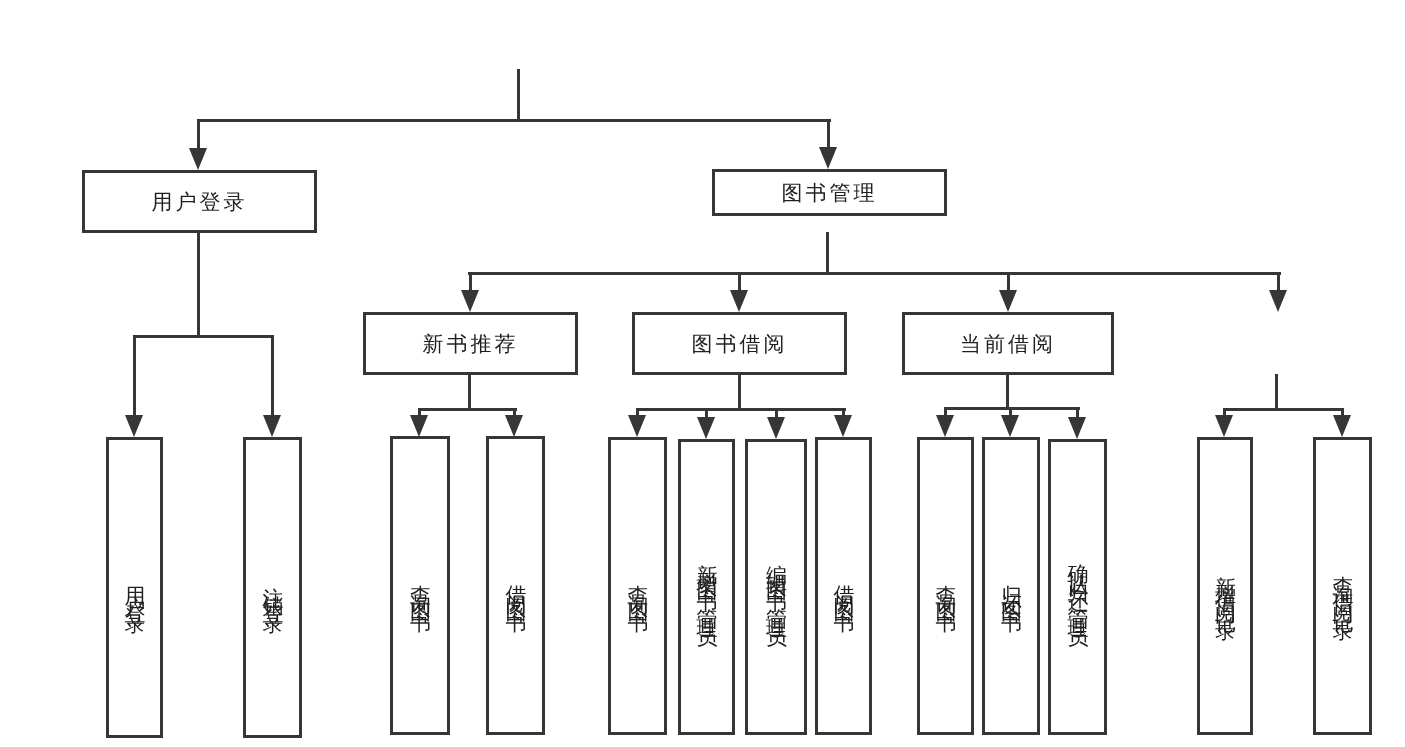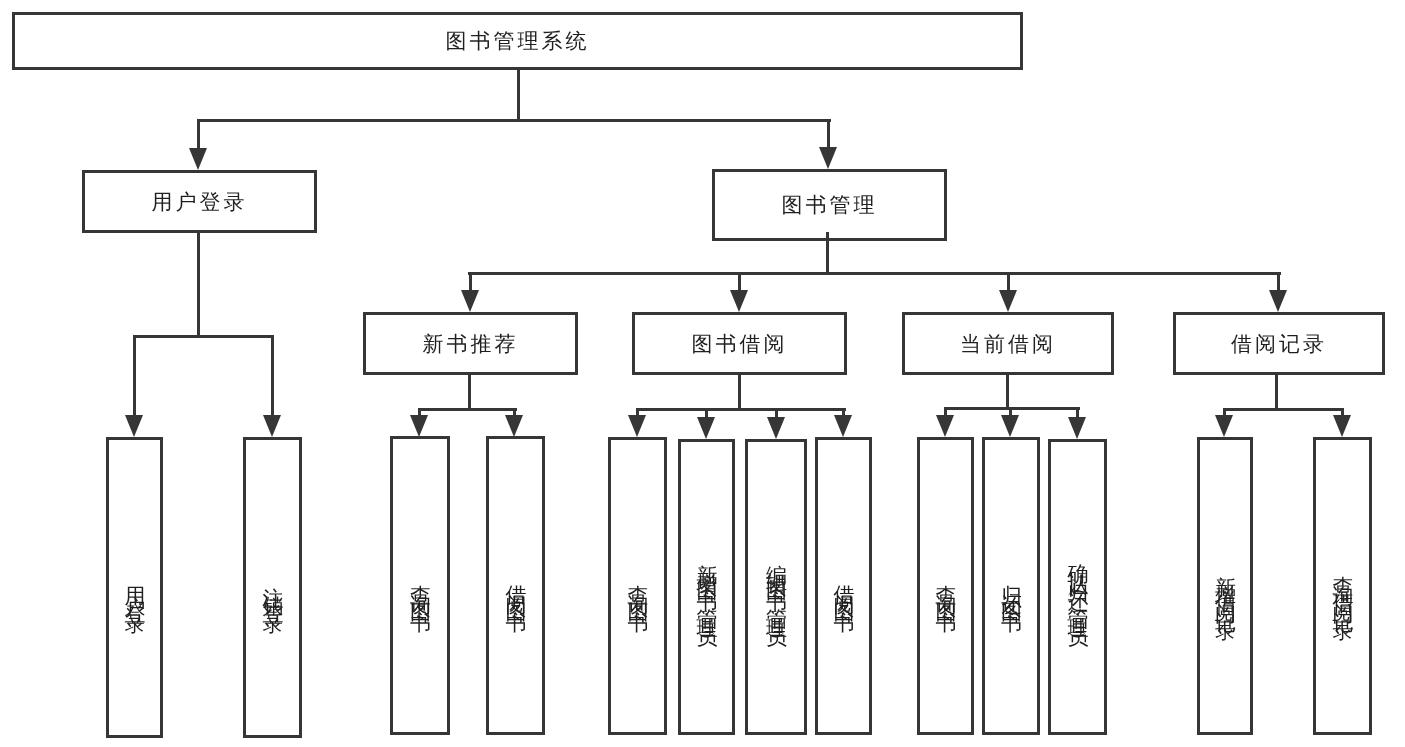--- a/index.html
+++ b/index.html
@@ -58,33 +58,30 @@
     color:var(--watermark);
     text-shadow:1px 1px 0 #ffffff;
     z-index:5;
   }
 </style>
 </head>
 <body>
 
 <div id="canvas">
 
-  <div class="node" style="left:12px;top:12px;width:1011px;height:58px;">
-    <span>图书管理系统</span>
-  </div>
 
   <div class="vline" style="left:517px;top:69px;height:53px;"></div>
   <div class="hline" style="left:197px;top:119px;width:634px;"></div>
   <div class="drop" style="left:189px;top:119px;height:51px;"></div>
   <div class="drop" style="left:819px;top:119px;height:50px;"></div>
 
   <div class="node" style="left:82px;top:170px;width:235px;height:63px;">
     <span>用户登录</span>
   </div>
-  <div class="node" style="left:712px;top:169px;width:235px;height:72px;">
+  <div class="node" style="left:712px;top:169px;width:235px;height:47px;">
     <span>图书管理</span>
   </div>
 
   <div class="vline" style="left:197px;top:232px;height:106px;"></div>
   <div class="hline" style="left:133px;top:335px;width:141px;"></div>
   <div class="drop" style="left:125px;top:335px;height:102px;"></div>
   <div class="drop" style="left:263px;top:335px;height:102px;"></div>
 
   <div class="vline" style="left:826px;top:232px;height:43px;"></div>
   <div class="hline" style="left:468px;top:272px;width:813px;"></div>
@@ -94,23 +91,20 @@
   <div class="drop" style="left:1269px;top:272px;height:40px;"></div>
 
   <div class="node" style="left:363px;top:312px;width:215px;height:63px;">
     <span>新书推荐</span>
   </div>
   <div class="node" style="left:632px;top:312px;width:215px;height:63px;">
     <span>图书借阅</span>
   </div>
   <div class="node" style="left:902px;top:312px;width:212px;height:63px;justify-content:center;">
     <span>当前借阅</span>
-  </div>
-  <div class="node" style="left:1173px;top:312px;width:212px;height:63px;">
-    <span>借阅记录</span>
   </div>
 
   <div class="vline" style="left:468px;top:374px;height:37px;"></div>
   <div class="hline" style="left:418px;top:408px;width:99px;"></div>
   <div class="drop" style="left:410px;top:408px;height:29px;"></div>
   <div class="drop" style="left:505px;top:408px;height:29px;"></div>
 
   <div class="vline" style="left:738px;top:374px;height:37px;"></div>
   <div class="hline" style="left:636px;top:408px;width:210px;"></div>
   <div class="drop" style="left:628px;top:408px;height:29px;"></div>

